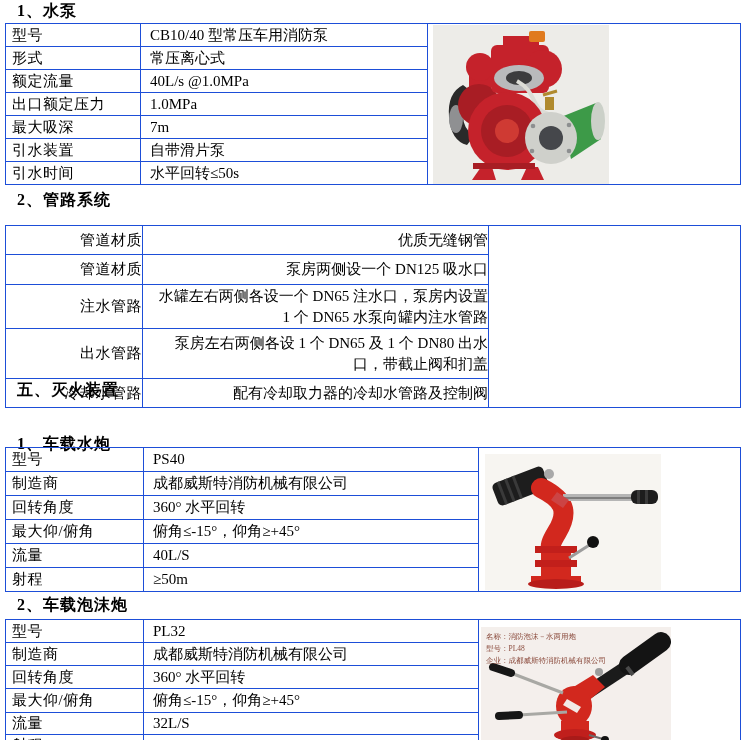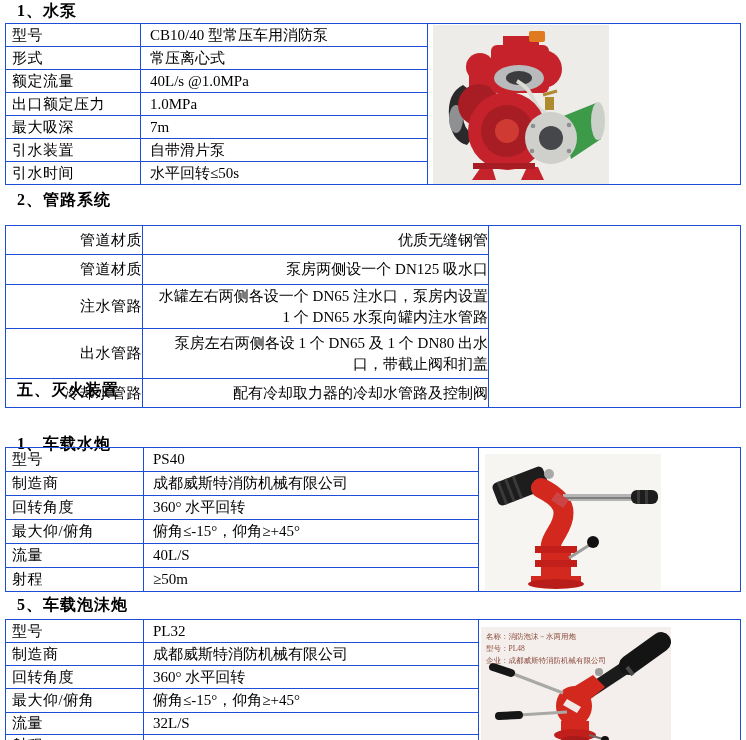--- a/index.html
+++ b/index.html
@@ -222,21 +222,21 @@
         <td class="lab">流量</td>
         <td class="val">40L/S</td>
       </tr>
   <tr style="height:24px">
         <td class="lab">射程</td>
         <td class="val">≥50m</td>
       </tr>
 </tbody>
   </table>
 
-<div class="heading" style="top:595px;">5、车载泡沫炮</div>
+<div class="heading" style="top:595px;">2、车载泡沫炮</div>
 
 <table class="spec" style="top:619px;">
   <colgroup>
       <col style="width:138px">
       <col style="width:335px">
       <col style="width:262px">
     </colgroup>
   <tbody>
       <tr style="height:23px">
     <td class="lab">型号</td>

